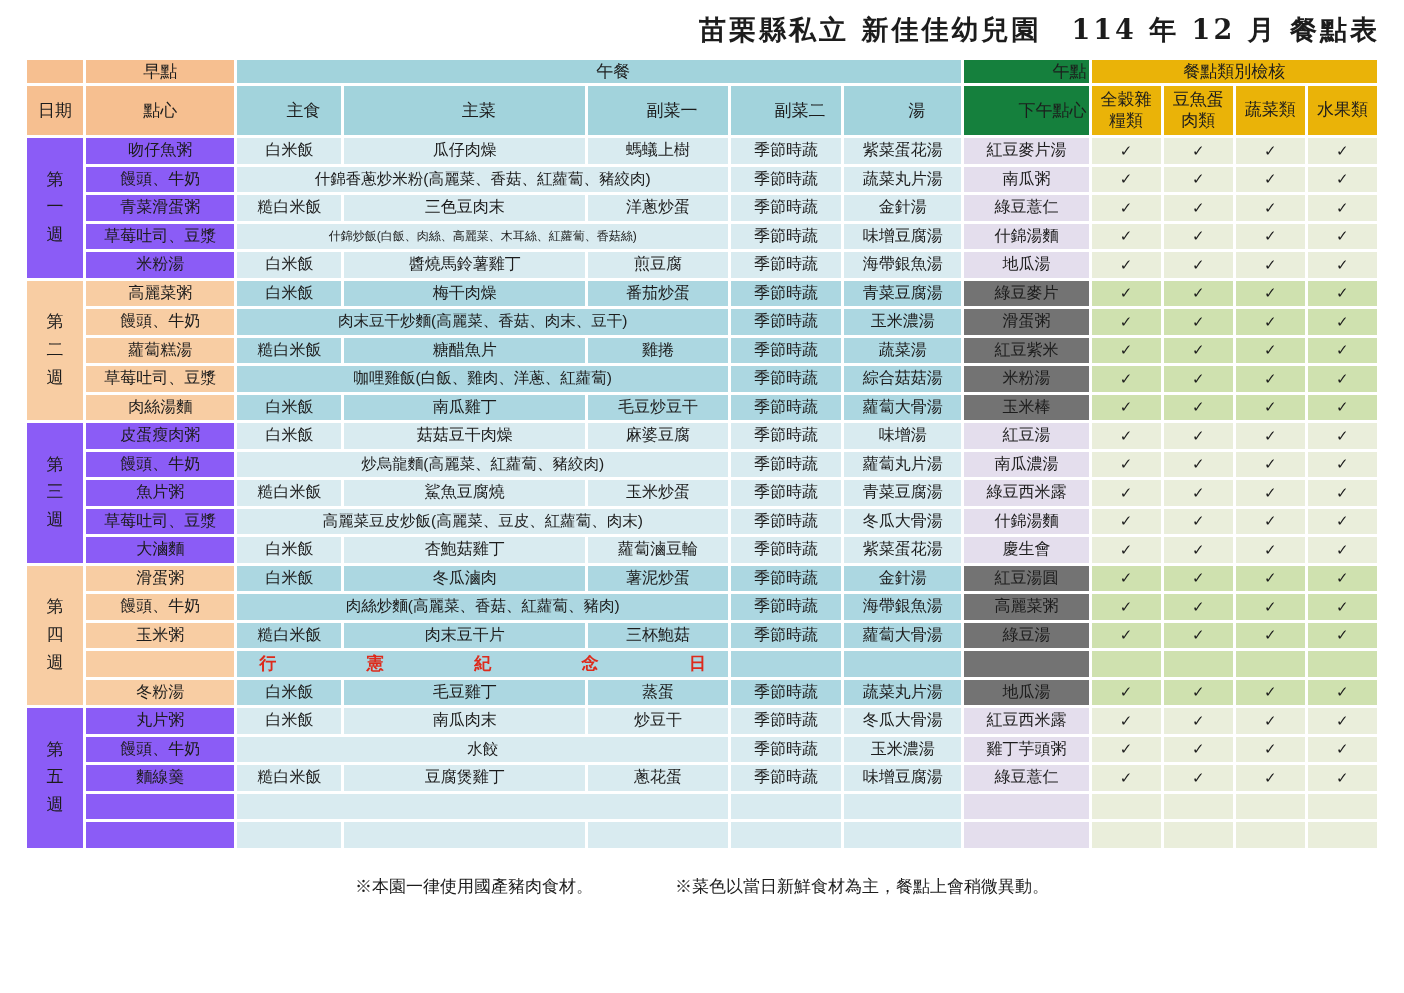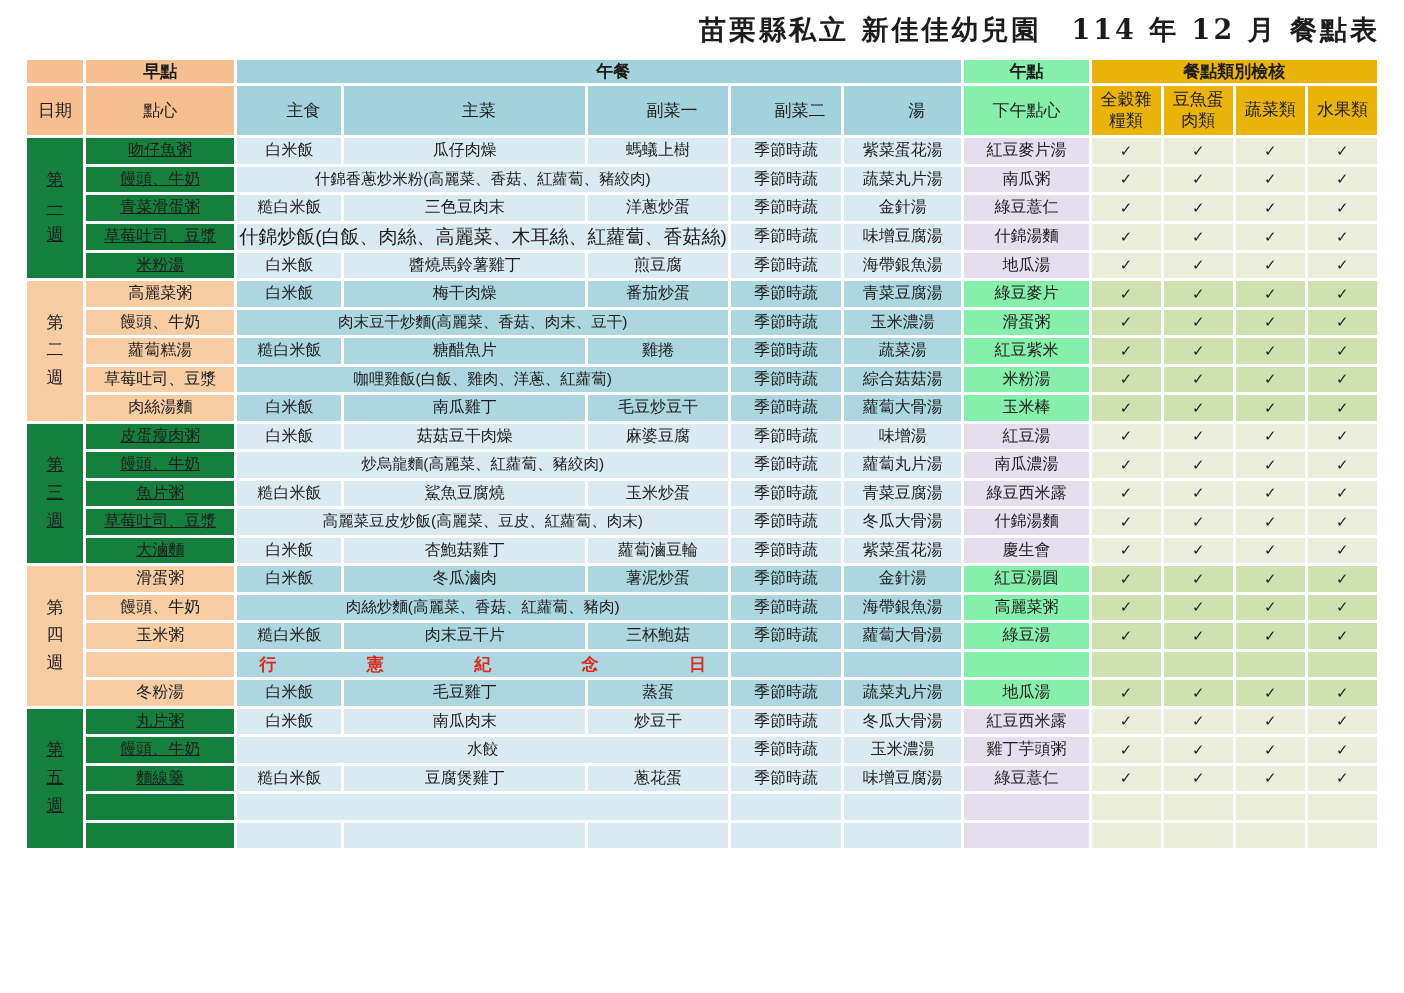--- a/index.html
+++ b/index.html
@@ -25,49 +25,49 @@
     width:1356px;
   }
   th, td {
     text-align:center;
     vertical-align:middle;
     padding:0 2px;
     overflow:hidden;
     white-space:nowrap;
     font-weight:400;
   }
-  tr.hrow1 th { height:22px; font-size:17px;font-weight:bold; }
+  tr.hrow1 th { height:22px; font-size:17px; }
   tr.hrow2 th { height:49px; font-size:17px; }
   tbody td { height:25.5px; font-size:16px; }
 
   
   .orange-h { background:#f6bf90; }
   .blue-h   { background:#a2d3dc;padding-left:30px; }
-  .purple-h { background:#86efac; }
+  .purple-h { background:#15803d;text-align:right; }
   .green-h  { background:#eab308; }
   th.check-sub { font-size:13px; white-space:pre-line; line-height:1.18; }
 
   
-  td.orange.light { background:#15803d;text-decoration:underline; }
+  td.orange.light { background:#8b5cf6; }
   td.orange.dark  { background:#f8cda3; }
   td.blue.light   { background:#d9ebf0; }
   td.blue.dark    { background:#acd7e1; }
   td.purple.light { background:#e4deed;text-align:center; }
-  td.purple.dark  { background:#86efac; }
+  td.purple.dark  { background:#737373; }
   td.green.light  { background:#eaeedb; }
   td.green.dark   { background:#cfe1af; }
 
   td.date-cell { padding:0; }
   .vert {
     display:flex; flex-direction:column;
     align-items:center; justify-content:center;
     gap:9px; font-size:17px; line-height:1.1;
   }
   td.span-cell { font-size:15.5px; }
-  td.span-cell.tiny { font-size:19px; }
+  td.span-cell.tiny { font-size:12px; }
   td.holiday {
     color:#dd2a1b;
     font-size:17px;
     font-weight:700;
     text-align:justify;
     text-align-last:justify;
     padding:0 22px;
   }
   td.check { font-size:15px; }
 
@@ -461,13 +461,17 @@
           <td class="blue light"></td>
           <td class="purple light"></td>
           <td class="green light check"></td>
           <td class="green light check"></td>
           <td class="green light check"></td>
           <td class="green light check"></td>
         </tr>
       </tbody>
   </table>
 
+  <div class="notes">
+    <span>※本園一律使用國產豬肉食材。</span>
+    <span>※菜色以當日新鮮食材為主，餐點上會稍微異動。</span>
+  </div>
 </div>
 
 </body></html>

